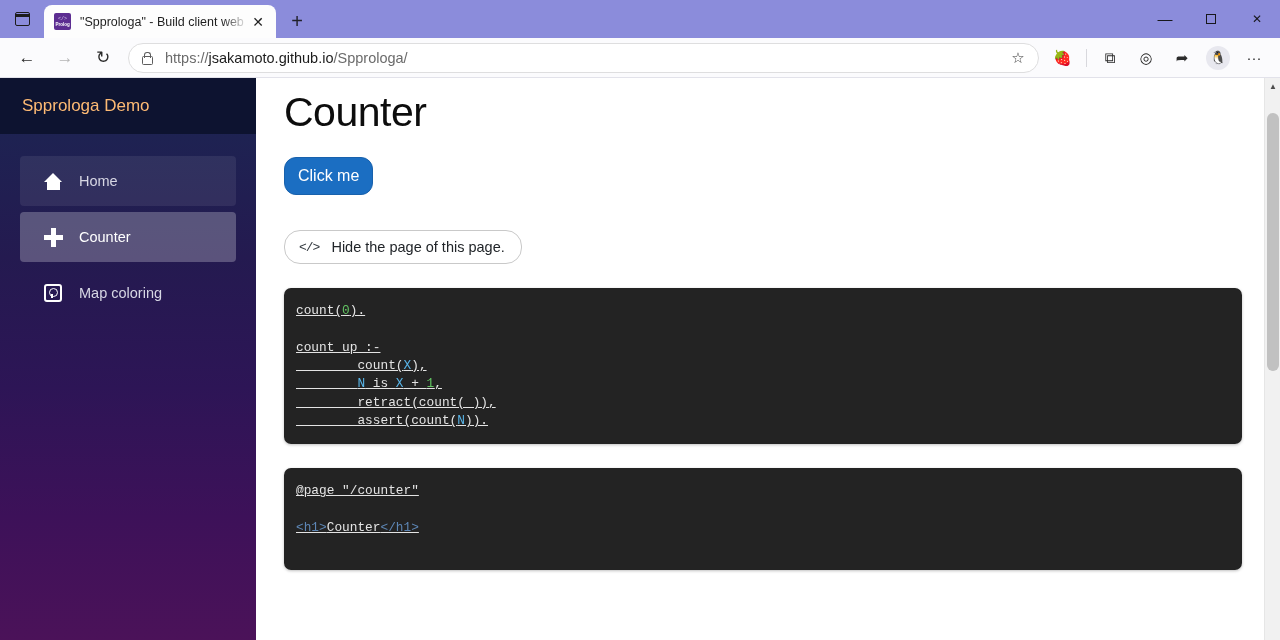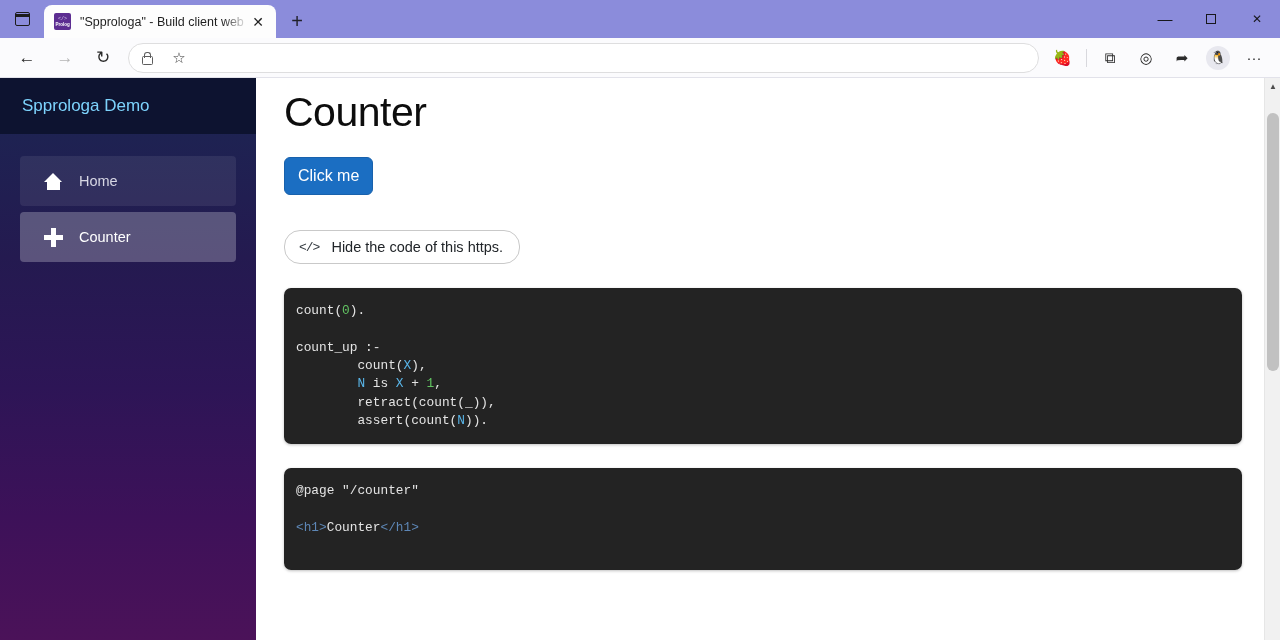--- a/index.html
+++ b/index.html
@@ -159,21 +159,21 @@
     width: 256px; flex: 0 0 256px;
     background: linear-gradient(180deg, #1b2653 0%, #241a50 32%, #2d1556 55%, #3d1159 78%, #4b1259 100%);
     display: flex; flex-direction: column;
   }
   .sidebar-top {
     height: 56px; flex: 0 0 56px;
     background: #0d1330;
     display: flex; align-items: center;
     padding-left: 22px;
   }
-  .brand { color: #7dd3fc; font-size: 17px; }
+  .brand { color: #fdba74; font-size: 17px; }
   .nav-list { padding-top: 22px; }
   .nav-item {
     height: 50px; margin: 0 20px 6px 20px;
     display: flex; align-items: center;
     border-radius: 4px;
     padding-left: 20px;
     color: #d7d7e4;
     font-size: 14.5px;
   }
   .nav-item.hovered { background: rgba(255,255,255,0.08); }
@@ -237,21 +237,21 @@
     letter-spacing: -0.5px;
     line-height: 1.1;
     margin-bottom: 22px;
   }
   .count-line { font-size: 16px; color: #212529; margin-bottom: 23px; }
   .btn-primary {
     display: inline-block;
     background: #1b6ec2;
     color: #fff;
     border: 1px solid #1861ac;
-    border-radius: 6px;
+    border-radius: 12px;
     font-size: 16px;
     padding: 8px 13px 9px 13px;
     line-height: 1.2;
   }
   .toggle-code {
     display: inline-flex; align-items: center;
     border: 1px solid #c9c9c9;
     border-radius: 16px;
     background: #fff;
     padding: 8px 16px 8px 14px;
@@ -284,20 +284,21 @@
   }
   .code-body {
     background: #232323;
     padding: 14px 0 14px 12px;
     font-family: "Liberation Mono", monospace;
     font-size: 12.8px;
     line-height: 18.3px;
     color: #e4e4e4;
     white-space: pre;
     overflow: hidden;
+    text-decoration: underline;
   }
   .tok-var   { color: #59b5e8; }
   .tok-num   { color: #62c462; }
   .tok-tag   { color: #5d86b5; }
   .tok-plain { color: #e4e4e4; }
 
   
   .pg-scroll {
     position: absolute; right: 0; top: 0; bottom: 0;
     width: 16px;
@@ -349,20 +350,21 @@
     </div>
   </div>
 
   <div class="toolbar">
     <div class="nav-btn">←</div>
     <div class="nav-btn dim">→</div>
     <div class="nav-btn">↻</div>
 
     <div class="omnibox">
       <span class="lock-icon"></span>
+      <span class="url"><span class="scheme">https://</span><span class="host">jsakamoto.github.io</span><span class="path">/Spprologa/</span></span>
       <span class="omni-star">☆</span>
     </div>
 
     <div class="tb-icon">🍓</div>
     <div class="tb-sep"></div>
     <div class="tb-icon">⧉</div>
     <div class="tb-icon">◎</div>
     <div class="tb-icon">➦</div>
     <div class="tb-icon">
       <span class="avatar">🐧</span>
@@ -385,33 +387,39 @@
           <span>Home</span>
         </div>
 
         <div class="nav-item active">
           <span class="nav-ico">
               <span class="ico-plus"></span>
             </span>
           <span>Counter</span>
         </div>
 
+        <div class="nav-item">
+          <span class="nav-ico">
+              <span class="ico-map"></span>
+            </span>
+          <span>Map coloring</span>
+        </div>
 
       </div>
     </div>
 
     <div class="content">
       <div class="content-inner">
         <h1 class="page-title">Counter</h1>
         <button class="btn-primary">Click me</button>
 
         <div>
           <div class="toggle-code">
             <span class="code-glyph">&lt;/&gt;</span>
-            <span>Hide the code of this https.</span>
+            <span>Hide the page of this page.</span>
           </div>
         </div>
 
         <div id="code-blocks">
             <div class="code-card">
               <div class="code-body"><span class="tok-plain">count(</span><span class="tok-num">0</span><span class="tok-plain">).</span>
 
 <span class="tok-plain">count_up :-</span>
 <span class="tok-plain">        count(</span><span class="tok-var">X</span><span class="tok-plain">),</span>
 <span class="tok-plain">        </span><span class="tok-var">N</span><span class="tok-plain"> is </span><span class="tok-var">X</span><span class="tok-plain"> + </span><span class="tok-num">1</span><span class="tok-plain">,</span>

